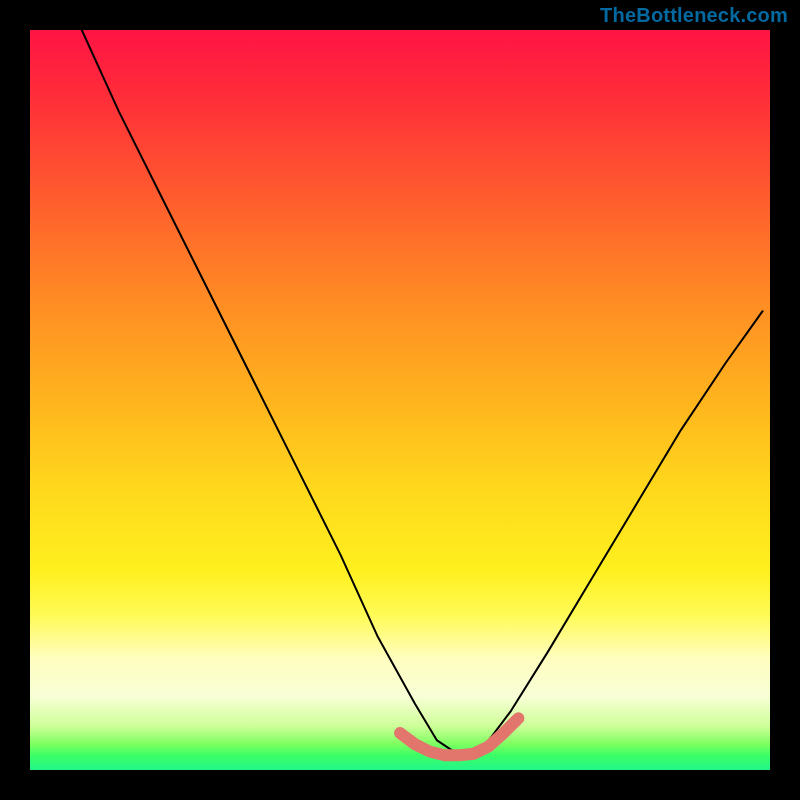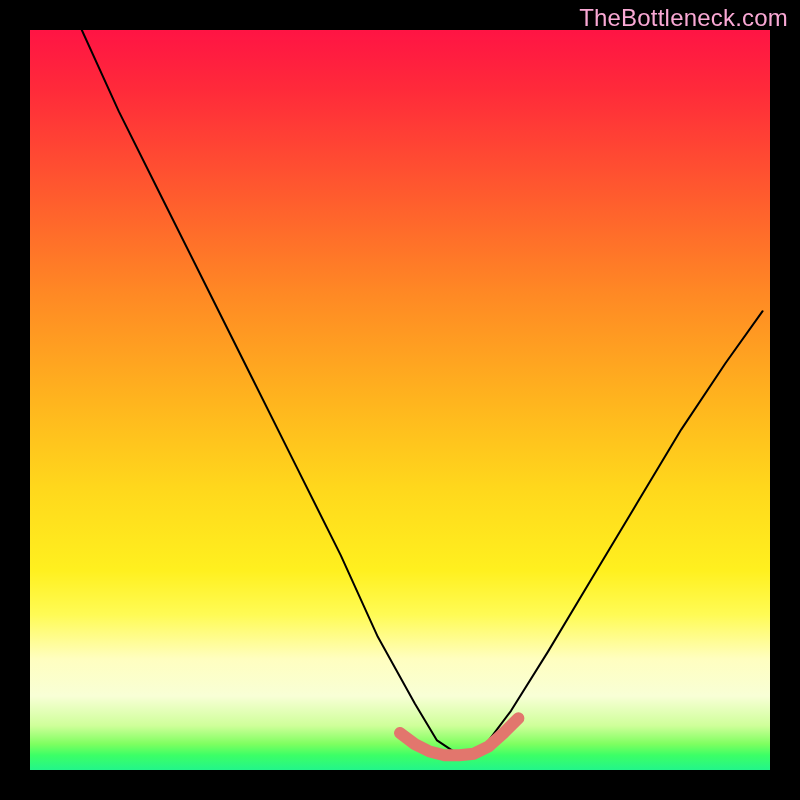--- a/index.html
+++ b/index.html
@@ -14,23 +14,23 @@
   .stage {
     position: relative;
     width: 800px;
     height: 800px;
     background: #000;
   }
   .watermark {
     position: absolute;
     top: 4px;
     right: 12px;
-    color: #f9a8d4;
-    font-size: 24px;
-    font-weight: 400;
+    color: #0369a1;
+    font-size: 20px;
+    font-weight: 700;
     letter-spacing: 0.2px;
     z-index: 10;
     user-select: none;
   }
   .plot-area {
     position: absolute;
     left: 30px;
     top: 30px;
     width: 740px;
     height: 740px;

